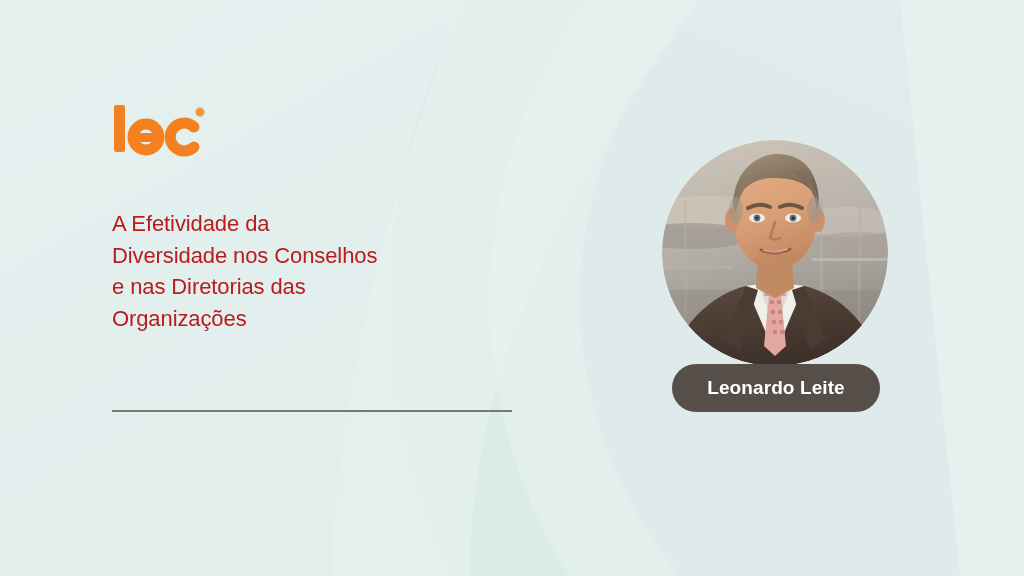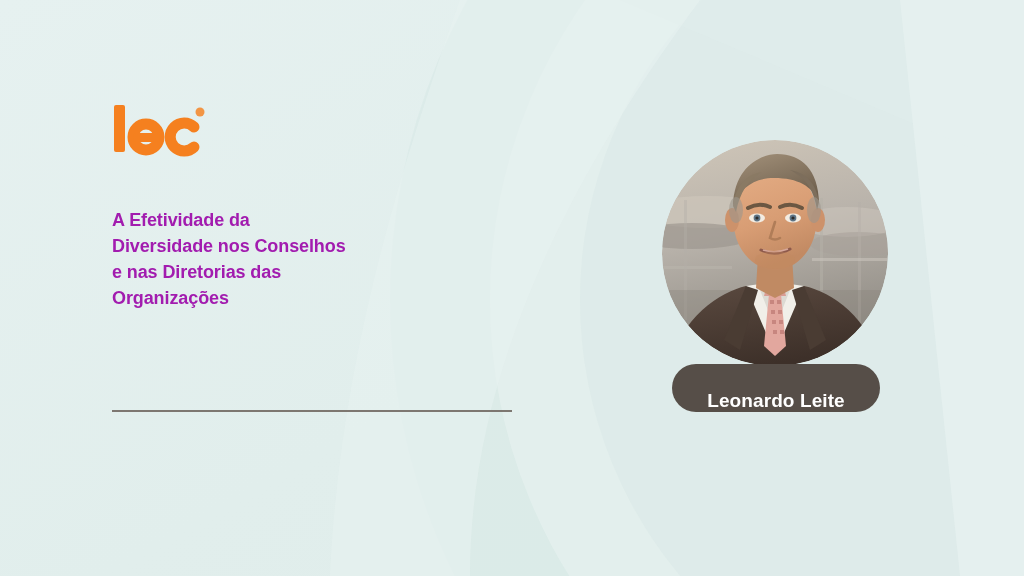--- a/index.html
+++ b/index.html
@@ -41,23 +41,23 @@
     height: 56px;
   }
   .logo svg { display: block; }
 
   
   .title {
     position: absolute;
     left: 112px;
     top: 208px;
     width: 420px;
-    color: #a21caf;
-    font-size: 18px;
-    font-weight: bold;
+    color: #b91c1c;
+    font-size: 22px;
+    font-weight: normal;
     line-height: 1.44;
     letter-spacing: -0.1px;
     white-space: pre-line;
   }
 
   
   .divider {
     position: absolute;
     left: 112px;
     top: 410px;
@@ -82,21 +82,21 @@
   
   .name-badge {
     position: absolute;
     left: 672px;
     top: 364px;
     width: 208px;
     height: 48px;
     border-radius: 24px;
     background: #564e48;
     display: flex;
-    align-items: flex-end;
+    align-items: center;
     justify-content: center;
   }
   .name-badge-label {
     color: #ffffff;
     font-size: 19px;
     font-weight: bold;
     letter-spacing: 0.1px;
     white-space: nowrap;
   }
 </style>

